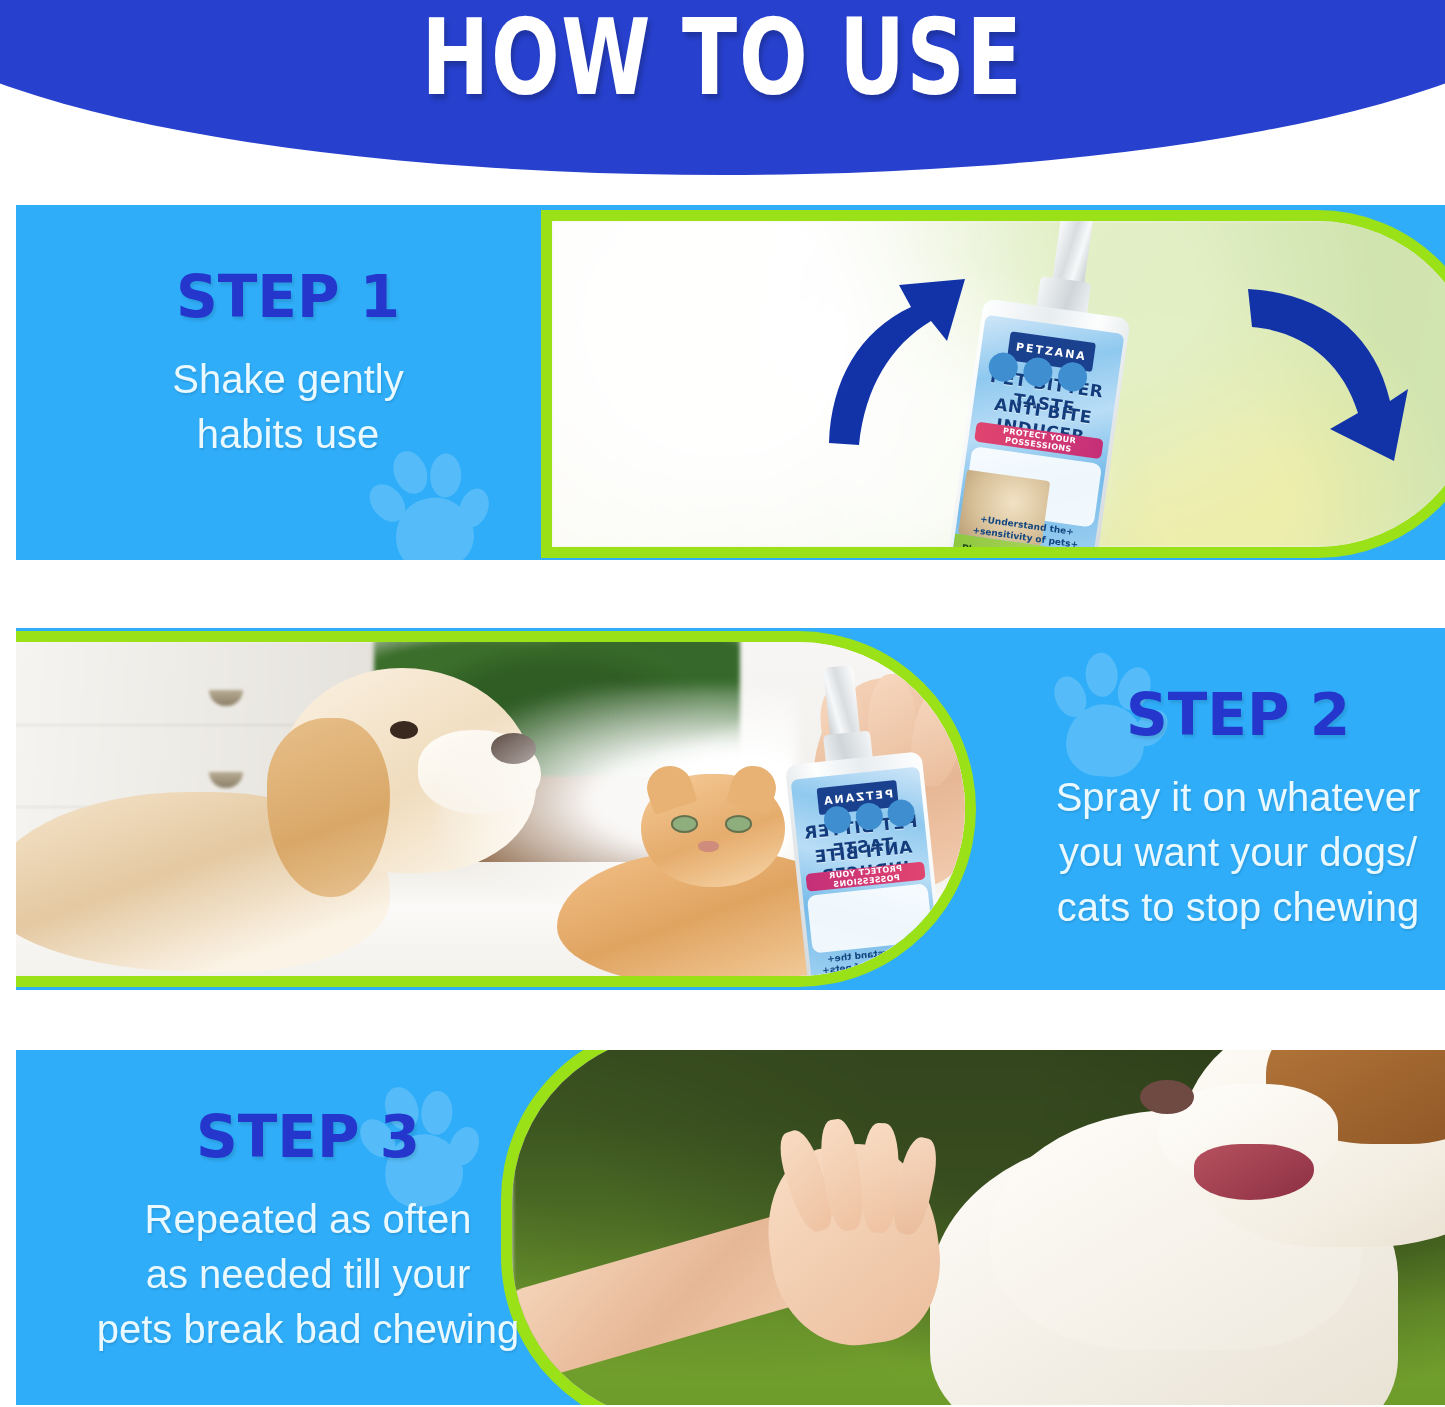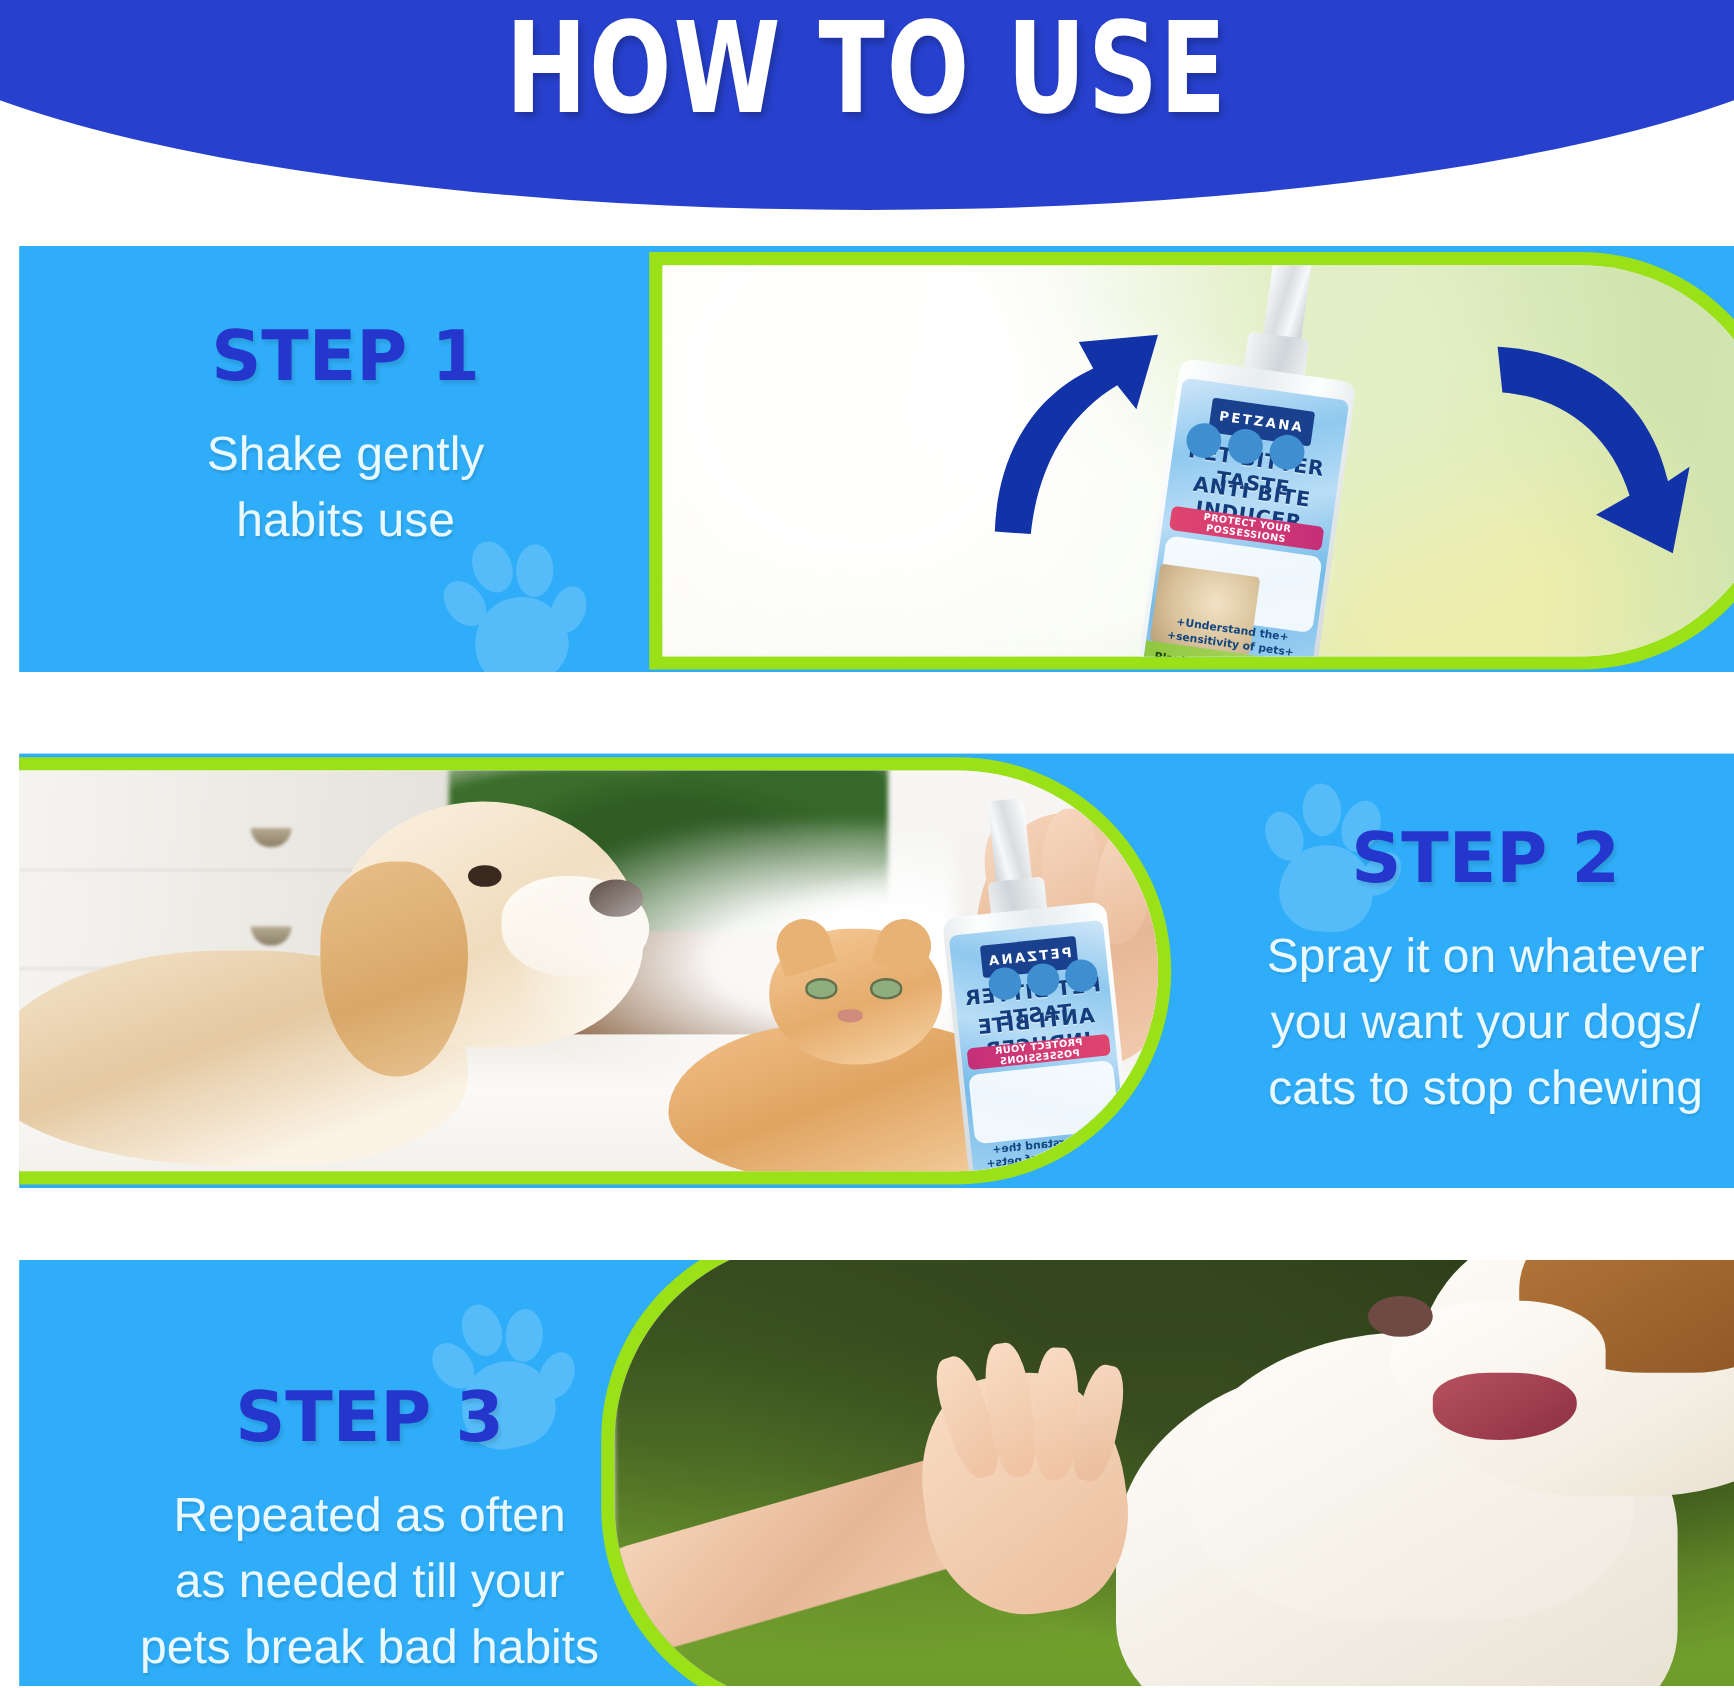--- a/index.html
+++ b/index.html
@@ -509,25 +509,25 @@
   <div class="panel-inner">
 
     <div class="paw" style="left:352px; top:28px; width:120px; height:140px; transform:rotate(-6deg);">
       <div class="pad" style="left:22px; top:6px;  width:32px; height:44px; transform:rotate(-14deg);"></div>
       <div class="pad" style="left:57px; top:14px; width:31px; height:44px; transform:rotate(10deg);"></div>
       <div class="pad" style="left:-4px; top:34px; width:30px; height:42px; transform:rotate(-32deg);"></div>
       <div class="pad" style="left:82px; top:52px; width:28px; height:40px; transform:rotate(28deg);"></div>
       <div class="main"></div>
     </div>
 
-    <div class="step-text" style="left:57px; top:58px; width:470px;margin-top:44px;">
+    <div class="step-text" style="left:57px; top:58px; width:470px;">
       <div class="step-title">STEP 3</div>
       <div class="step-body">Repeated as often
 as needed till your
-pets break bad habits</div>
+pets break bad chewing</div>
     </div>
 
     <div class="pod l-pill" style="left:485px; top:-28px; width:1010px; height:412px;">
       <div class="pod-img">
         <div class="scene">
           <div class="field"></div>
 
           <div class="collie" style="left:418px; top:-18px; width:600px; height:430px;">
             <div class="chest"></div>
             <div class="neck"></div>

